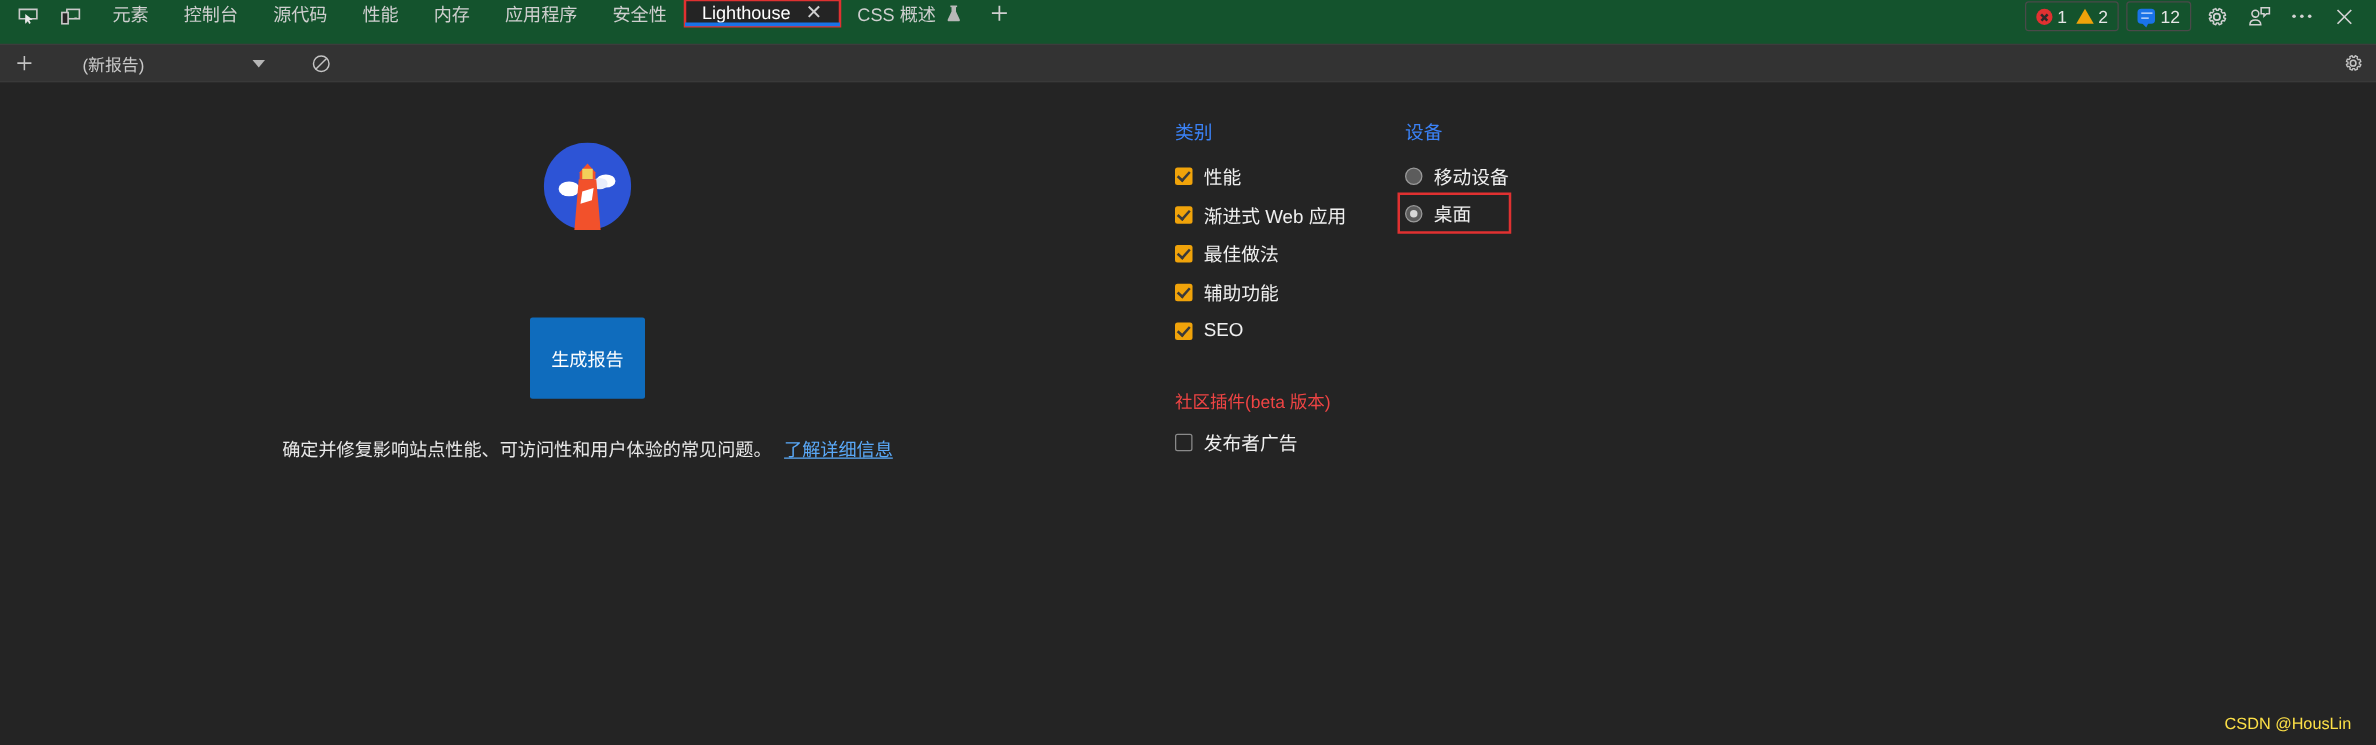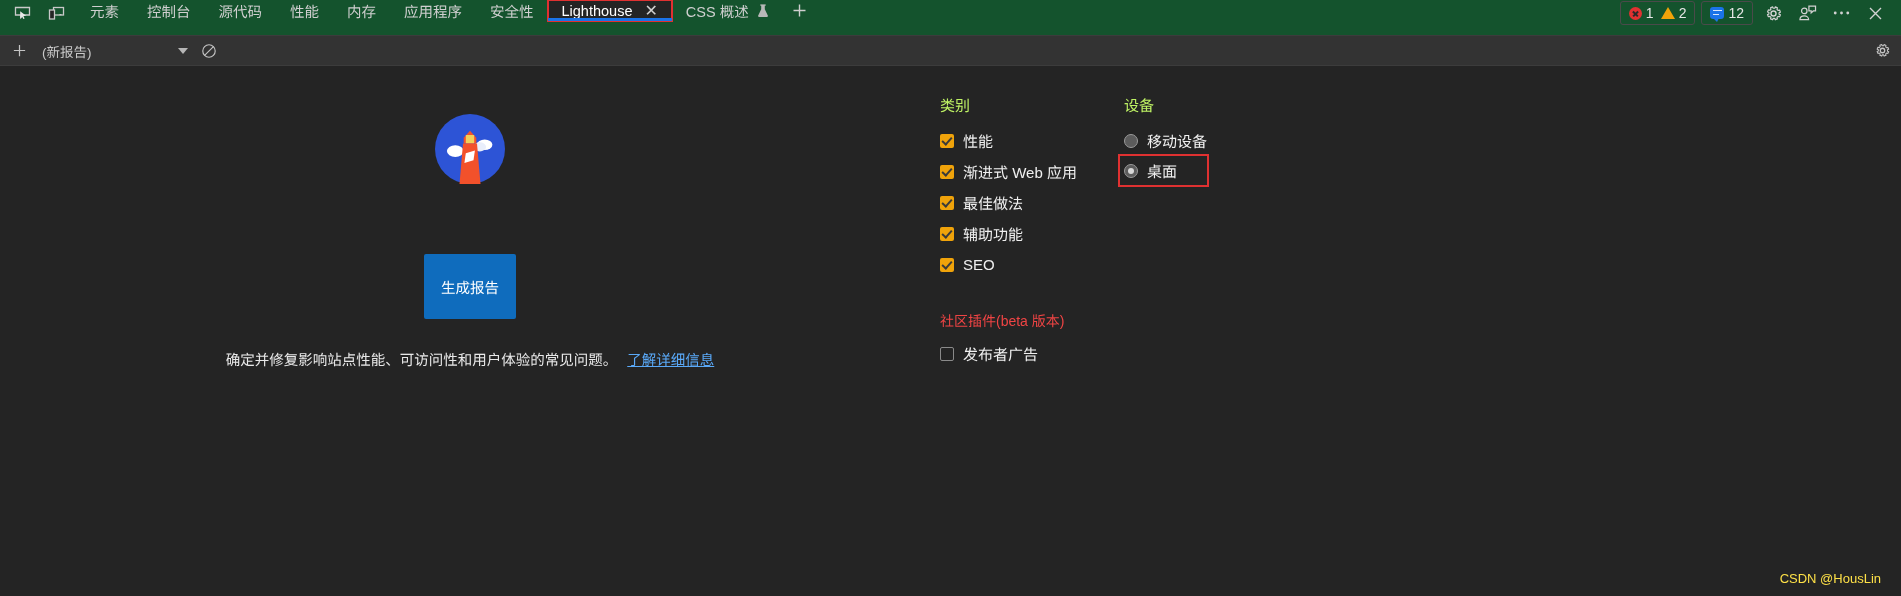--- a/index.html
+++ b/index.html
@@ -117,20 +117,21 @@
     border-radius:2px; cursor:pointer; color:#cfcfcf;
   }
 
   
   .subbar{
     height:30px;
     background:#333333;
     display:flex; align-items:center;
     border-bottom:1px solid #3c3c3c;
     padding:0 6px;
+    gap:24px;
   }
   .sub-icon{
     width:26px;height:24px;
     display:flex;align-items:center;justify-content:center;
     border-radius:2px; cursor:pointer; color:#c4c4c4;
   }
   .report-select{
     position:relative;
     display:flex; align-items:center;
     min-width:160px;
@@ -190,21 +191,21 @@
   }
 
   
   .form-area{
     display:flex;
     padding-top:28px;
     gap:47px;
   }
   .col-title{
     font-size:15px;
-    color:#bef264;
+    color:#3b82f6;
     margin-bottom:10px;
   }
   .opt-row{
     display:flex; align-items:center;
     height:31px;
     cursor:pointer;
     font-size:15px;
     color:#f0f0f0;
     white-space:nowrap;
   }

